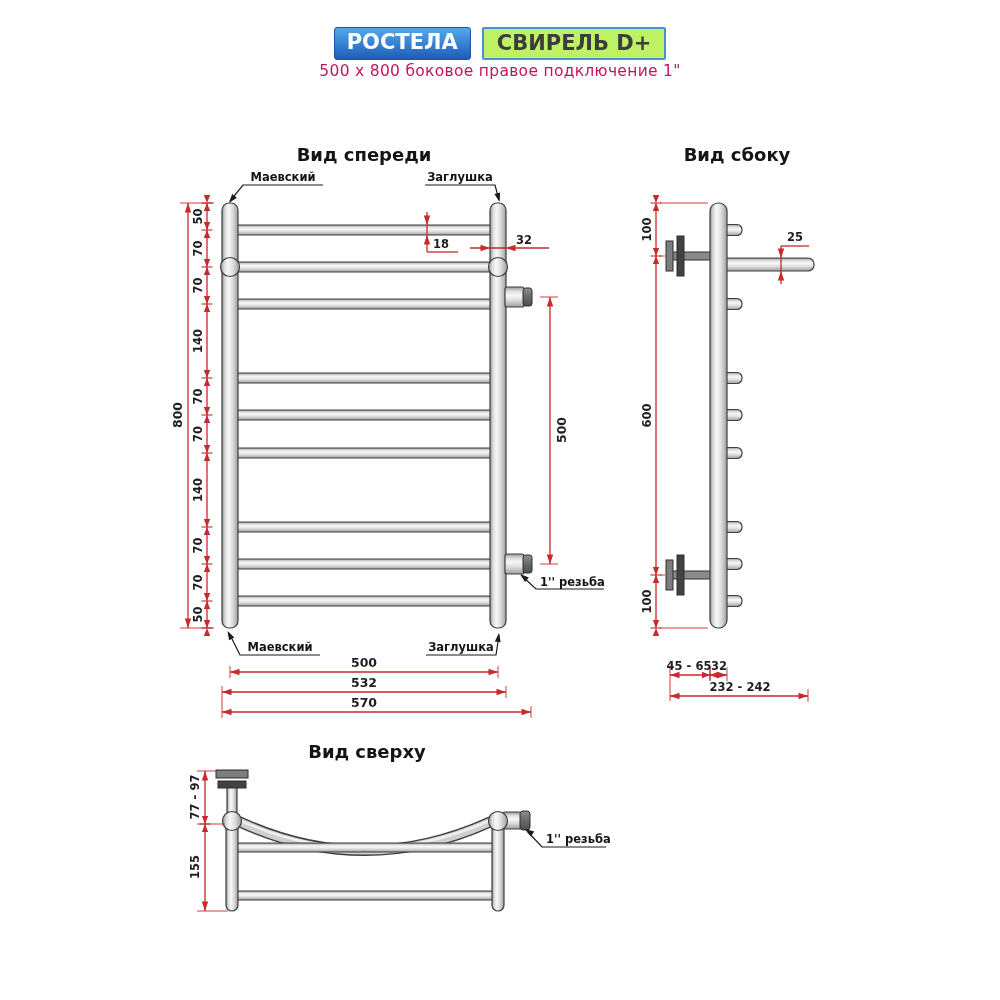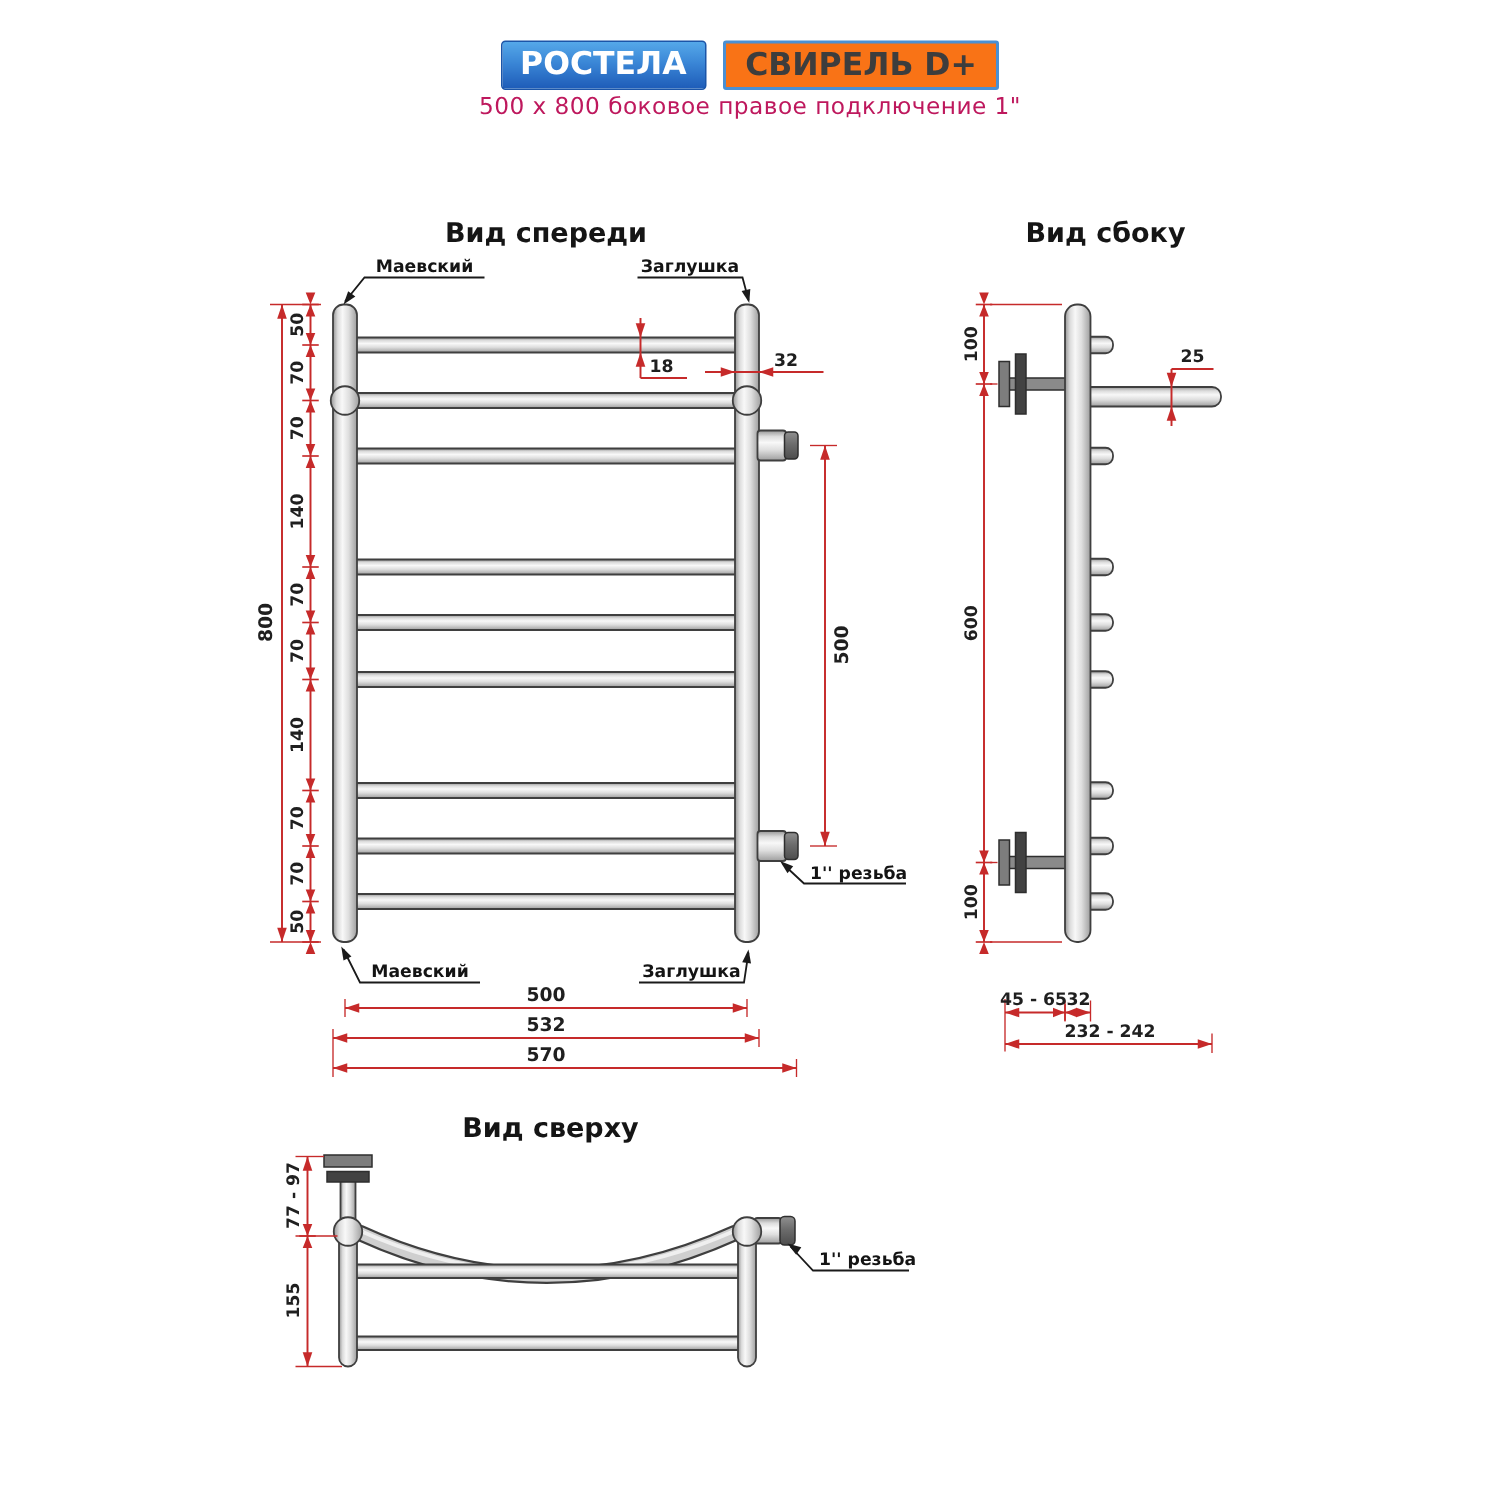--- a/index.html
+++ b/index.html
@@ -2,21 +2,21 @@
 <html><head>
 <meta charset="utf-8">
 <style>
   html,body{margin:0;padding:0;background:#fff;}
   .page{position:relative;width:1000px;height:1000px;background:#fff;overflow:hidden;
         font-family:"DejaVu Sans","Liberation Sans",sans-serif;}
   .hdr{position:absolute;top:27px;left:0;width:1000px;display:flex;justify-content:center;
        align-items:stretch;gap:11px;}
   .brand{background:linear-gradient(#55a8e9,#3a86d6 45%,#1e5cb8);color:#fff;font-weight:bold;
          font-size:21px;padding:3px 12px 5px;border-radius:3px;border:1px solid #1b55a8;line-height:1.1;}
-  .model{background:#f97316;color:#3d3d3d;font-weight:bold;font-size:21px;padding:3px 13px 1px;
+  .model{background:#bef264;color:#3d3d3d;font-weight:bold;font-size:21px;padding:3px 13px 1px;
          border:2px solid #4a90d4;border-radius:2px;line-height:1.1;}
   .subtitle{position:absolute;top:62px;left:0;width:1000px;text-align:center;color:#be185d;
             font-size:15.5px;letter-spacing:.3px;}
   svg{position:absolute;left:0;top:0;}
   .vtitle{font:bold 18px "DejaVu Sans",sans-serif;fill:#151515;}
   .dim{font:bold 12.5px "DejaVu Sans",sans-serif;fill:#1f1f1f;}
   .dim-s{font:bold 11.5px "DejaVu Sans",sans-serif;fill:#1f1f1f;}
   .lbl{font:bold 11.5px "DejaVu Sans",sans-serif;fill:#141414;}
   .rl{stroke:#c62a2a;stroke-width:1.3;fill:none;}
   .rthin{stroke:#c62a2a;stroke-width:0.9;fill:none;}

